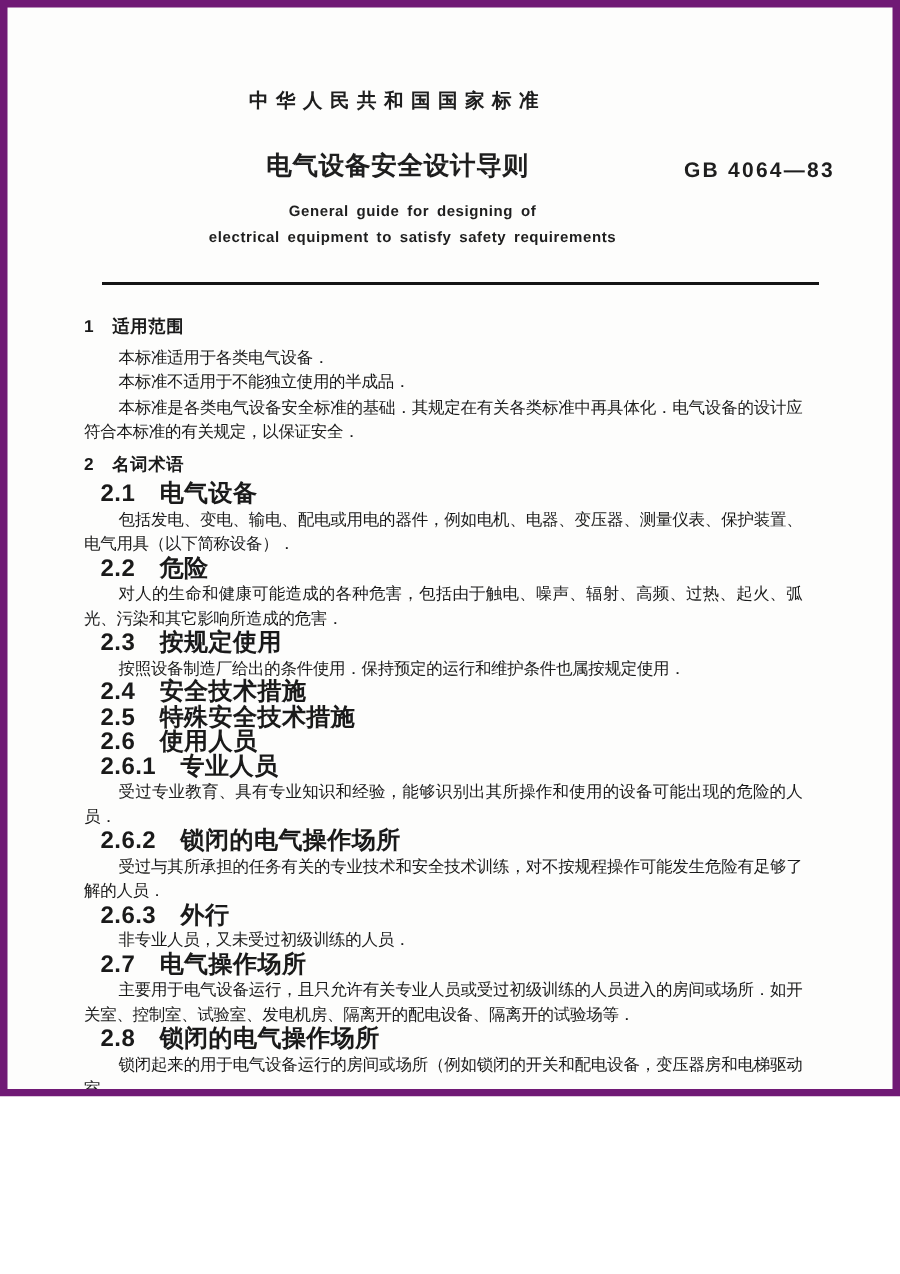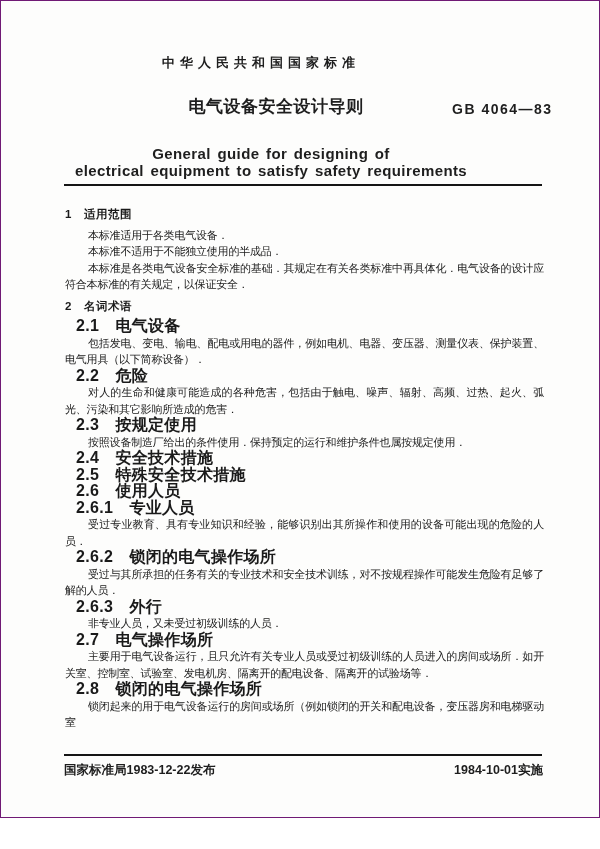--- a/index.html
+++ b/index.html
@@ -1,18 +1,18 @@
 <!DOCTYPE html>
 <html><head>
 <meta charset="utf-8">
 <style>
   html,body { margin:0; padding:0; background:#ffffff; }
   .page {
-    position:relative; width:600px; height:818px;
-    background:#fdfdfc; border:1px solid #701a75; box-sizing:border-box;
+    position:relative; width:600px; height:731px;
+    background:#fdfdfc; border:5px solid #701a75; box-sizing:border-box;
     overflow:hidden; color:#1e1e1e;
   }
   .std-label {
     position:absolute; top:53px; left:0; width:520px; text-align:center;
     font-family:"Liberation Sans",sans-serif; font-weight:bold;
     font-size:13px; letter-spacing:5px; white-space:nowrap;
   }
   .udc {
     position:absolute; top:66px; left:451px;
     font-family:"Liberation Sans",sans-serif; font-weight:bold;
@@ -20,33 +20,33 @@
   }
   .udc-line2 { margin-left:30px; }
   .gb-num {
     position:absolute; top:100px; left:451px;
     font-family:"Liberation Sans",sans-serif; font-weight:bold;
     font-size:14px; letter-spacing:1.5px; white-space:nowrap;
   }
   .title-zh {
     position:absolute; top:94px; left:0; width:520px; text-align:center;
     font-family:Liberation Mono, monospace; font-weight:bold;
-    font-size:17px; letter-spacing:0.5px; white-space:nowrap;padding-left:15px;
+    font-size:17px; letter-spacing:0.5px; white-space:nowrap;
   }
   .title-en {
-    position:absolute; top:144px; left:0; width:540px; text-align:center;
+    position:absolute; top:128px; left:0; width:540px; text-align:center;
     font-family:"Liberation Sans",sans-serif; font-weight:bold;
-    font-size:15px; line-height:17px; letter-spacing:0.4px; word-spacing:2px;
+    font-size:10px; line-height:17px; letter-spacing:0.4px; word-spacing:2px;
   }
   .divider {
     position:absolute; top:183px; left:63px; width:478px; height:2px;
     background:#151515;
   }
   .content {
-    position:absolute; top:200px; left:64px; width:479px;
+    position:absolute; top:200px; left:51px; width:479px;
     font-family:"Liberation Serif",serif; font-size:11px;
     line-height:16.5px; letter-spacing:-0.2px; text-align:justify;
     color:#1a1a1a;
   }
   .b-h1 {
     font-family:"Liberation Sans",sans-serif; font-weight:bold;
     font-size:11.5px; margin:5px 0 4px; letter-spacing:0.5px; text-align:left;
   }
   .b-h2 {
     font-family:"Liberation Sans",sans-serif; font-weight:bold;

